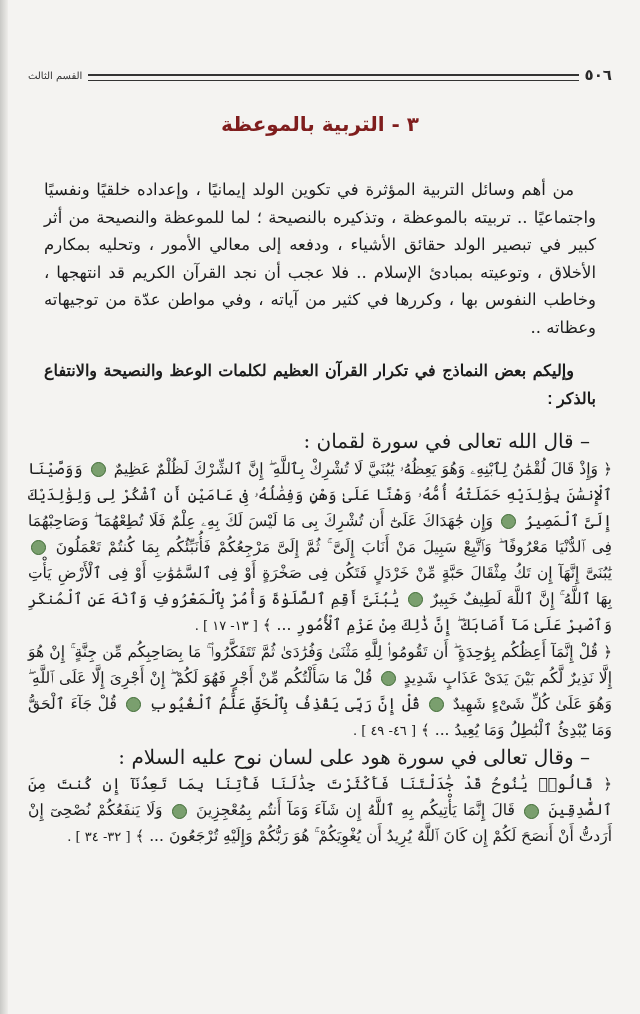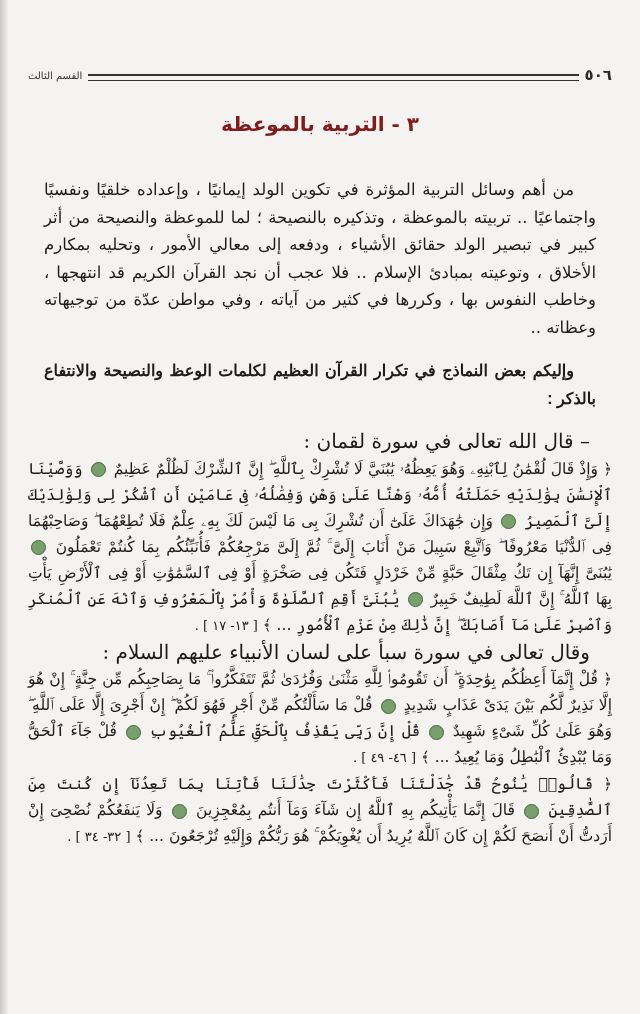--- a/index.html
+++ b/index.html
@@ -143,34 +143,34 @@
       <span class="verse-marker"></span>
       <span>وَإِن جَٰهَدَاكَ عَلَىٰٓ أَن تُشْرِكَ بِى مَا لَيْسَ لَكَ بِهِۦ عِلْمٌ فَلَا تُطِعْهُمَا ۖ وَصَاحِبْهُمَا فِى ٱلدُّنْيَا مَعْرُوفًا ۖ وَٱتَّبِعْ سَبِيلَ مَنْ أَنَابَ إِلَىَّ ۚ ثُمَّ إِلَىَّ مَرْجِعُكُمْ فَأُنَبِّئُكُم بِمَا كُنتُمْ تَعْمَلُونَ</span>
       <span class="verse-marker"></span>
       <span>يَٰبُنَىَّ إِنَّهَآ إِن تَكُ مِثْقَالَ حَبَّةٍ مِّنْ خَرْدَلٍ فَتَكُن فِى صَخْرَةٍ أَوْ فِى ٱلسَّمَٰوَٰتِ أَوْ فِى ٱلْأَرْضِ يَأْتِ بِهَا ٱللَّهُ ۚ إِنَّ ٱللَّهَ لَطِيفٌ خَبِيرٌ</span>
       <span class="verse-marker"></span>
       <span>يَٰبُنَىَّ أَقِمِ ٱلصَّلَوٰةَ وَأْمُرْ بِٱلْمَعْرُوفِ وَٱنْهَ عَنِ ٱلْمُنكَرِ وَٱصْبِرْ عَلَىٰ مَآ أَصَابَكَ ۖ إِنَّ ذَٰلِكَ مِنْ عَزْمِ ٱلْأُمُورِ ...</span>
       <span class="bracket">﴾</span>
       <span class="ref">[ ١٣- ١٧ ] .</span>
     </p>
 
-    <p class="intro-line">وقال تعالى في سورة سبأ على لسان الأنبياء عليهم السلام :</p>
     <p class="quran">
       <span class="bracket">﴿</span>
       <span>قُلْ إِنَّمَآ أَعِظُكُم بِوَٰحِدَةٍ ۖ أَن تَقُومُوا۟ لِلَّهِ مَثْنَىٰ وَفُرَٰدَىٰ ثُمَّ تَتَفَكَّرُوا۟ ۚ مَا بِصَاحِبِكُم مِّن جِنَّةٍ ۚ إِنْ هُوَ إِلَّا نَذِيرٌ لَّكُم بَيْنَ يَدَىْ عَذَابٍ شَدِيدٍ</span>
       <span class="verse-marker"></span>
       <span>قُلْ مَا سَأَلْتُكُم مِّنْ أَجْرٍ فَهُوَ لَكُمْ ۖ إِنْ أَجْرِىَ إِلَّا عَلَى ٱللَّهِ ۖ وَهُوَ عَلَىٰ كُلِّ شَىْءٍ شَهِيدٌ</span>
       <span class="verse-marker"></span>
       <span>قُلْ إِنَّ رَبِّى يَقْذِفُ بِٱلْحَقِّ عَلَّٰمُ ٱلْغُيُوبِ</span>
       <span class="verse-marker"></span>
       <span>قُلْ جَآءَ ٱلْحَقُّ وَمَا يُبْدِئُ ٱلْبَٰطِلُ وَمَا يُعِيدُ ...</span>
       <span class="bracket">﴾</span>
       <span class="ref">[ ٤٦- ٤٩ ] .</span>
     </p>
 
+    <p class="intro-line">– وقال تعالى في سورة هود على لسان نوح عليه السلام :</p>
     <p class="quran">
       <span class="bracket">﴿</span>
       <span>قَالُوا۟ يَٰنُوحُ قَدْ جَٰدَلْتَنَا فَأَكْثَرْتَ جِدَٰلَنَا فَأْتِنَا بِمَا تَعِدُنَآ إِن كُنتَ مِنَ ٱلصَّٰدِقِينَ</span>
       <span class="verse-marker"></span>
       <span>قَالَ إِنَّمَا يَأْتِيكُم بِهِ ٱللَّهُ إِن شَآءَ وَمَآ أَنتُم بِمُعْجِزِينَ</span>
       <span class="verse-marker"></span>
       <span>وَلَا يَنفَعُكُمْ نُصْحِىٓ إِنْ أَرَدتُّ أَنْ أَنصَحَ لَكُمْ إِن كَانَ ٱللَّهُ يُرِيدُ أَن يُغْوِيَكُمْ ۚ هُوَ رَبُّكُمْ وَإِلَيْهِ تُرْجَعُونَ ...</span>
       <span class="bracket">﴾</span>
       <span class="ref">[ ٣٢- ٣٤ ] .</span>
     </p>

